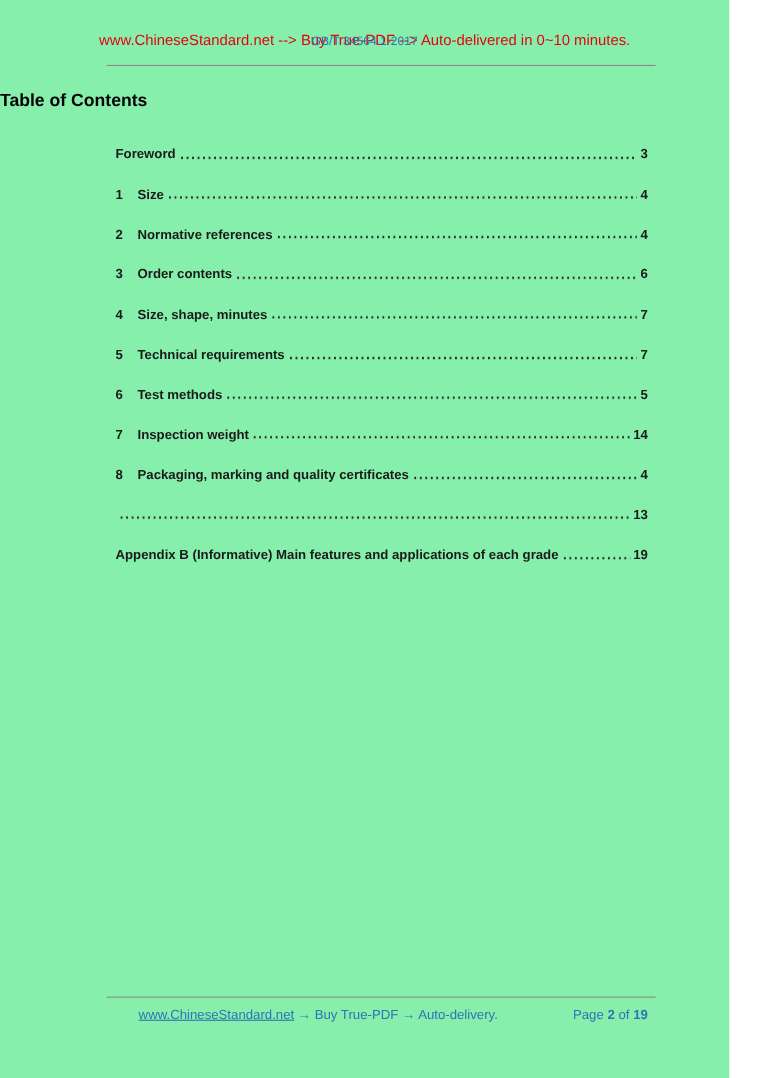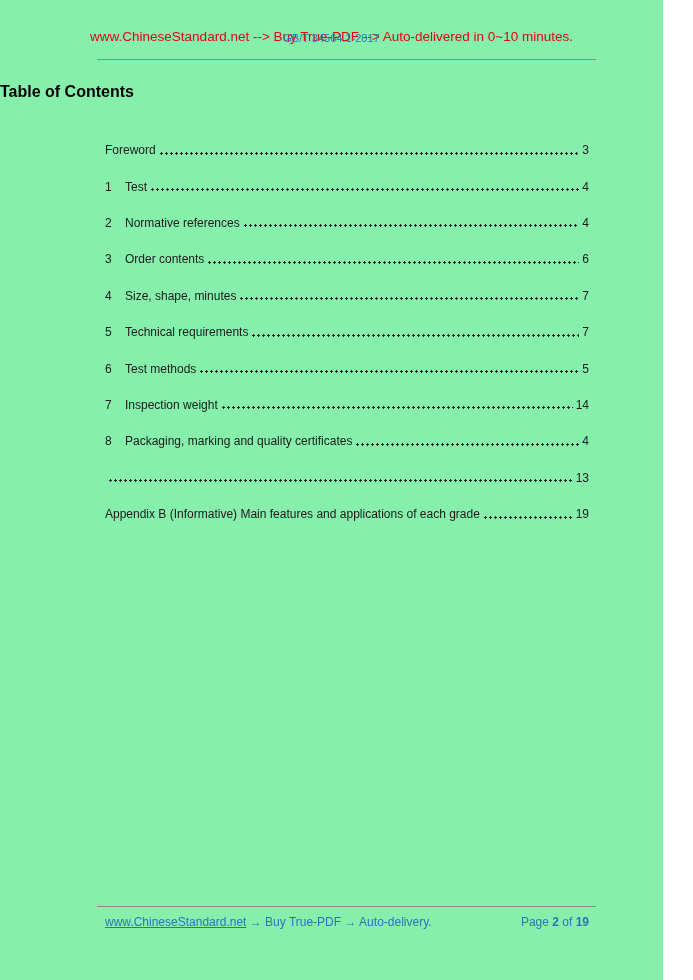--- a/index.html
+++ b/index.html
@@ -60,25 +60,26 @@
     left: 0;
     width: 100%;
     font-size: 16px;
     font-weight: bold;
     color: #000000;
   }
 
   
   .toc {
     position: absolute;
-    top: 132px;
+    top: 122px;
     left: 105px;
     width: 484px;
     color: var(--text-black);
     font-size: 12px;
+    font-weight: bold;
   }
   .toc-row {
     display: flex;
     align-items: center;
     height: 36.4px;
   }
   .toc-num {
     flex: none;
     width: 20px;
   }
@@ -111,20 +112,21 @@
     justify-content: space-between;
     align-items: baseline;
     color: var(--doc-blue);
     font-size: 12px;
     white-space: nowrap;
   }
   .footer-link {
     color: var(--doc-blue);
     text-decoration: underline;
     cursor: pointer;
+    margin-left: 21px;
   }
   .page-indicator b { font-weight: bold; }
 </style>
 </head>
 <body>
 
 <div class="page">
 
   <div class="promo-banner">www.ChineseStandard.net --&gt; Buy True-PDF --&gt; Auto-delivered in 0~10 minutes.</div>
   <div class="doc-number">GB/T 34564.1-2017</div>
@@ -136,21 +138,21 @@
 
     <div class="toc-row">
 
       <span class="toc-label">Foreword</span>
       <span class="toc-dots"></span>
       <span class="toc-page">3</span>
     </div>
 
     <div class="toc-row">
       <span class="toc-num">1</span>
-      <span class="toc-label">Test</span>
+      <span class="toc-label">Size</span>
       <span class="toc-dots"></span>
       <span class="toc-page">4</span>
     </div>
 
     <div class="toc-row">
       <span class="toc-num">2</span>
       <span class="toc-label">Normative references</span>
       <span class="toc-dots"></span>
       <span class="toc-page">4</span>
     </div>

